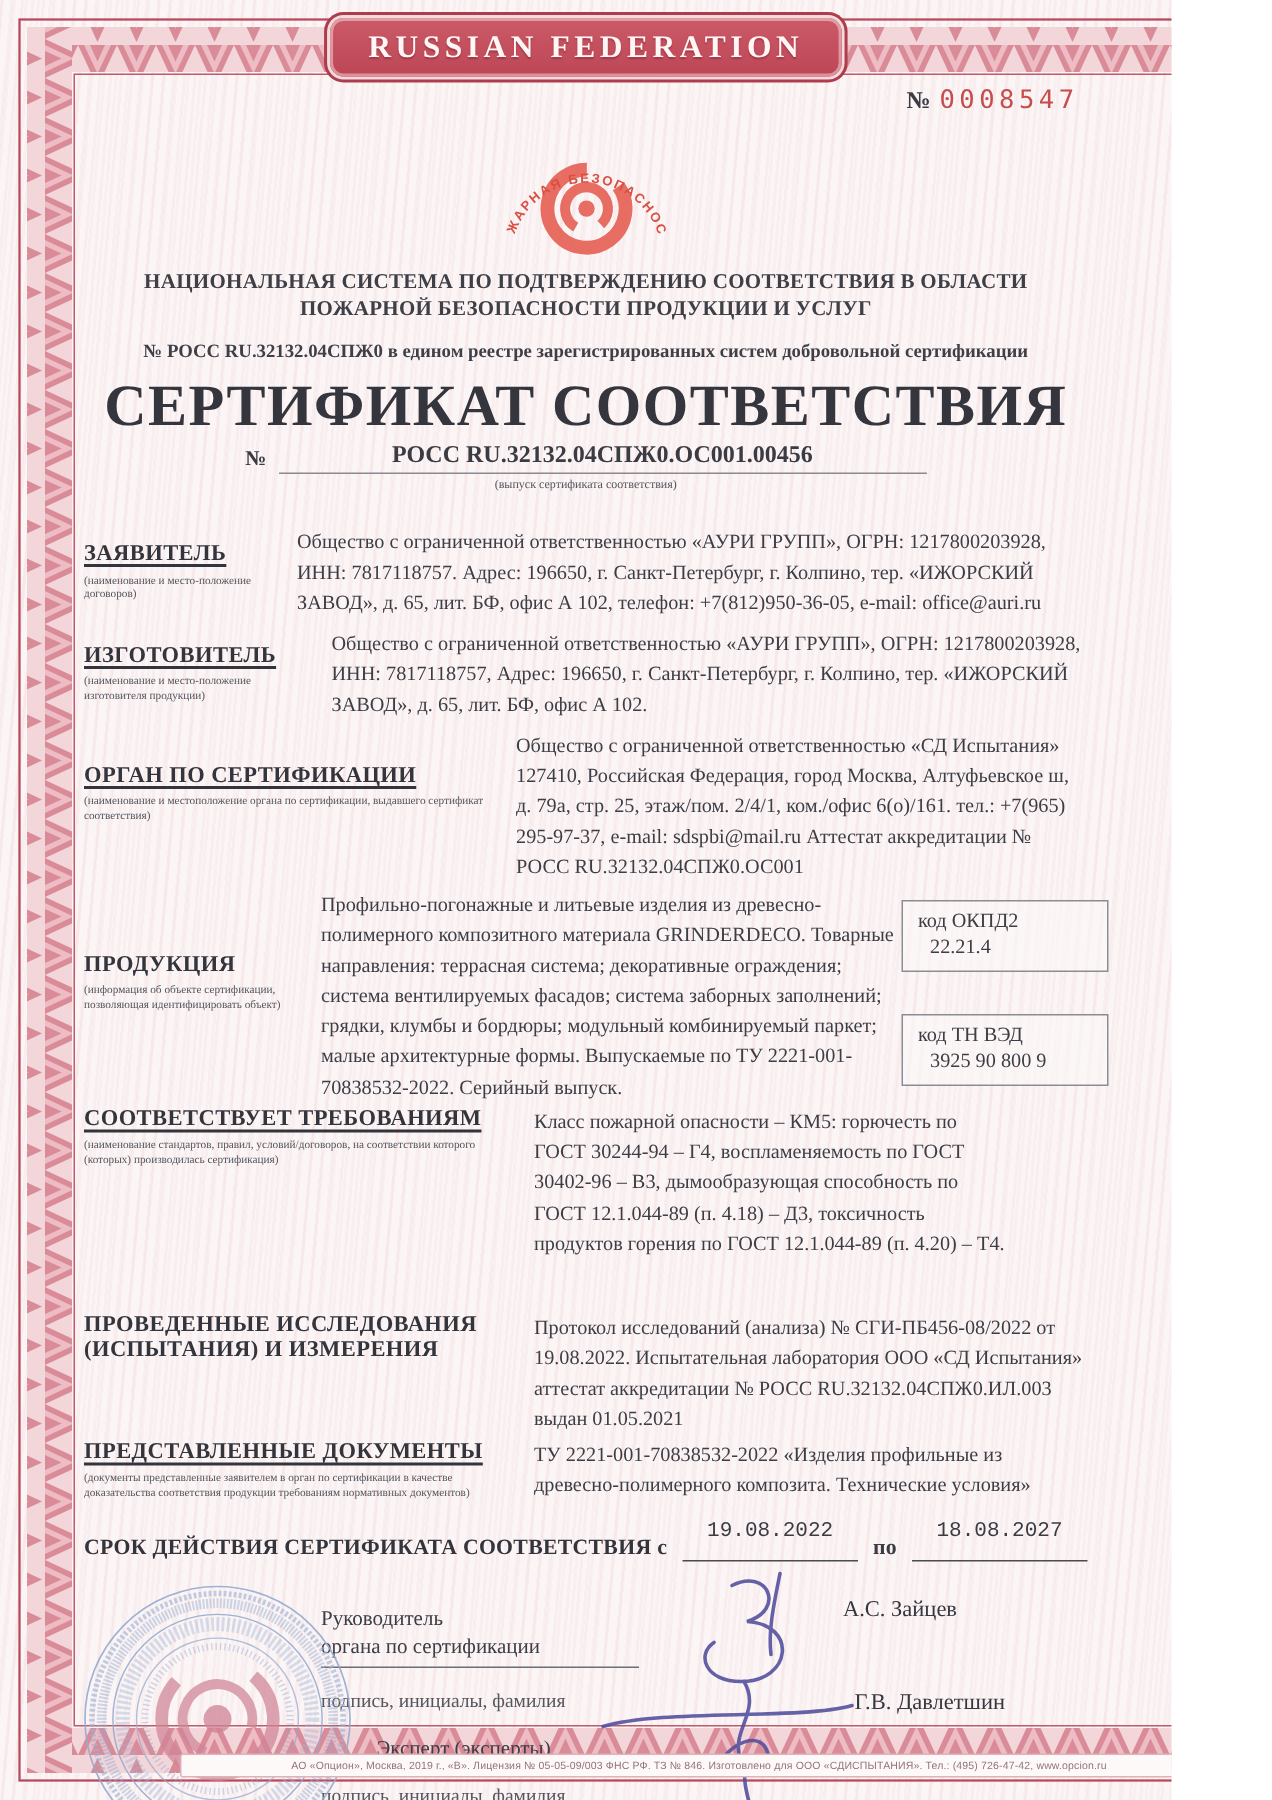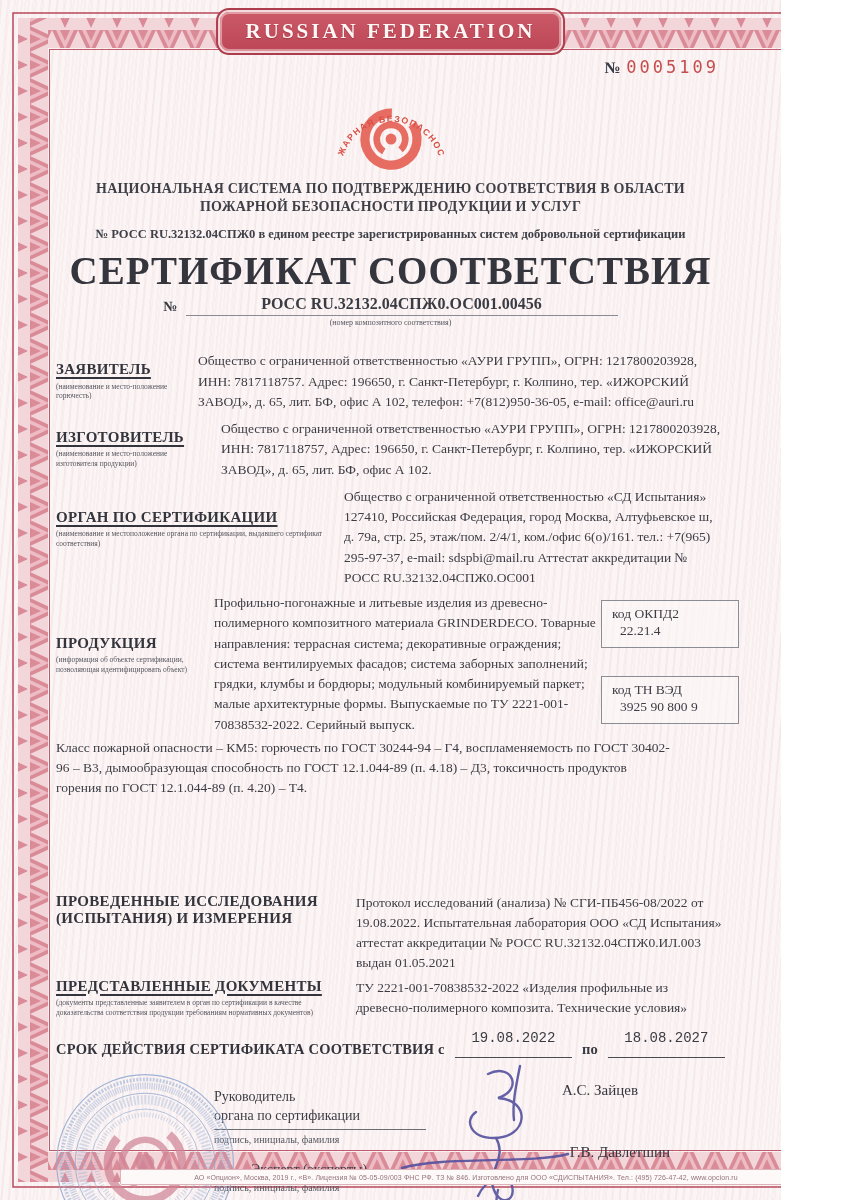--- a/index.html
+++ b/index.html
@@ -43,41 +43,41 @@
   .sec-label { font-weight:bold; font-size:15px; letter-spacing:0.3px; color:#33343c; line-height:1.15; }
   .sec-label.u { text-decoration:underline; text-underline-offset:3px; text-decoration-thickness:1.5px; }
   .sec-sub { font-size:7.5px; color:#55565e; line-height:1.3; margin-top:3px; }
   .sec-content { font-size:13.5px; line-height:1.5; color:#3c3d45; flex:1 1 auto; }
 
   .sec1 { margin-top:24px; } .sec1 .sec-label-col { width:142px; padding-top:10px; }
   .sec2 { margin-top:7px; }  .sec2 .sec-label-col { width:165px; padding-top:10px; }
   .sec3 { margin-top:7px; }  .sec3 .sec-label-col { width:288px; padding-top:22px; }
   .sec4 { margin-top:5px; }  .sec4 .sec-label-col { width:158px; padding-top:42px; } .sec4 .sec-content { padding-right:122px; }
   .sec5 { margin-top:3px; }  .sec5 .sec-label-col { width:300px; } .sec5 .sec-content { padding-right:55px; }
-  .sec6 { margin-top:94px; } .sec6 .sec-label-col { width:300px; }
+  .sec6 { margin-top:36px; } .sec6 .sec-label-col { width:300px; }
   .sec7 { margin-top:4px; }  .sec7 .sec-label-col { width:300px; }
 
   .code-box { position:absolute; right:-14px; width:118px; border:1px solid #8b8c94; padding:5px 8px 7px 10px; font-size:13.5px; color:#3c3d45; background:rgba(253,248,248,0.55); z-index:3; }
   .code-box .cb-label { line-height:1.2; }
   .code-box .cb-value { line-height:1.3; padding-left:8px; }
   .code-box1 { top:548px; }
   .code-box2 { top:624px; }
 
   .validity { display:flex; align-items:flex-end; margin-top:12px; white-space:nowrap; }
   .validity .v-label { font-weight:bold; font-size:14.5px; letter-spacing:0.2px; color:#33343c; }
   .validity .v-date { display:inline-block; width:125px; text-align:center; border-bottom:1.5px solid #4a4a52; font-size:14px; margin-left:10px; padding-bottom:11px;font-family:Liberation Mono, monospace; }
   .validity .v-mid { font-weight:bold; font-size:14.5px; margin-left:10px; }
 
   
   .sign-block { position:relative; margin-top:16px; height:185px; }
   .stamp { position:absolute; left:-4px; top:-4px; z-index:3; }
   .roles { position:absolute; left:158px; top:14px; width:420px; z-index:2; }
   .role-text { font-size:14px; line-height:1.35; color:#3c3d45; }
   .role-line { width:212px; border-bottom:1px solid #6b6c74; margin-top:3px; }
-  .role-caption { font-size:10px; color:#55565e; margin-top:4px; }
+  .role-caption { font-size:13px; color:#55565e; margin-top:14px; }
   .role-expert { margin-top:16px; }
   .expert-row { display:flex; align-items:flex-end;padding-left:37px; }
   .expert-row .role-text-inline { font-size:14px; color:#3c3d45; white-space:nowrap; }
   .expert-row .expert-line { display:inline-block; flex:1 1 auto; max-width:220px; border-bottom:1px solid #6b6c74; height:1em; margin-left:10px; }
   .signature-ink { position:absolute; left:336px; top:-14px; z-index:4; }
   .name { position:absolute; font-size:15px; color:#35363e; white-space:nowrap; }
   .name-head { right:87px; top:8px; }
   .name-expert { right:55px; top:70px; }
 
   .footer-strip {
@@ -123,21 +123,21 @@
     <rect x="18" y="18" width="812" height="30" fill="url(#zzTop)"></rect>
     <rect x="18" y="1152" width="812" height="30" fill="url(#zzBottom)"></rect>
     <rect x="18" y="18" width="30" height="1164" fill="url(#zzLeft)"></rect>
     <rect x="800" y="18" width="30" height="1164" fill="url(#zzRight)"></rect>
     <rect x="49.5" y="49.5" width="749" height="1101" fill="none" stroke="#c05a6b" stroke-width="1"></rect>
   </svg>
 
   <div class="badge">RUSSIAN FEDERATION</div>
 
   <div class="serial">
-    <span class="pfx">№</span><span class="num">0005109</span>
+    <span class="pfx">№</span><span class="num">0008547</span>
   </div>
 
   <div class="content">
 
     <div class="logo-wrap">
       <svg width="200" height="94" viewBox="0 0 160 112">
         <defs>
           <path id="ringPath" d="M 22,92 A 60,60 0 0 1 138,92" fill="none"></path>
         </defs>
         <g opacity="0.85">
@@ -157,26 +157,26 @@
     </div>
 
     <div class="registry">№ РОСС RU.32132.04СПЖ0 в едином реестре зарегистрированных систем добровольной сертификации</div>
 
     <div class="doc-title">СЕРТИФИКАТ СООТВЕТСТВИЯ</div>
 
     <div class="certno-row">
       <span class="pfx">№</span>
       <span class="certno-box">РОСС RU.32132.04СПЖ0.ОС001.00456</span>
     </div>
-    <div class="certno-caption">(номер композитного соответствия)</div>
+    <div class="certno-caption">(выпуск сертификата соответствия)</div>
 
     <div class="sec sec1">
       <div class="sec-label-col">
         <div class="sec-label u">ЗАЯВИТЕЛЬ</div>
-        <div class="sec-sub">(наименование и место-положение горючесть)</div>
+        <div class="sec-sub">(наименование и место-положение договоров)</div>
       </div>
       <div class="sec-content">Общество с ограниченной ответственностью «АУРИ ГРУПП», ОГРН: 1217800203928, ИНН: 7817118757. Адрес: 196650, г. Санкт-Петербург, г. Колпино, тер. «ИЖОРСКИЙ ЗАВОД», д. 65, лит. БФ, офис А 102, телефон: +7(812)950-36-05, e-mail: office@auri.ru</div>
     </div>
 
     <div class="sec sec2">
       <div class="sec-label-col">
         <div class="sec-label u">ИЗГОТОВИТЕЛЬ</div>
         <div class="sec-sub">(наименование и место-положение изготовителя продукции)</div>
       </div>
       <div class="sec-content">Общество с ограниченной ответственностью «АУРИ ГРУПП», ОГРН: 1217800203928, ИНН: 7817118757, Адрес: 196650, г. Санкт-Петербург, г. Колпино, тер. «ИЖОРСКИЙ ЗАВОД», д. 65, лит. БФ, офис А 102.</div>
@@ -192,20 +192,24 @@
 
     <div class="sec sec4">
       <div class="sec-label-col">
         <div class="sec-label">ПРОДУКЦИЯ</div>
         <div class="sec-sub">(информация об объекте сертификации, позволяющая идентифицировать объект)</div>
       </div>
       <div class="sec-content">Профильно-погонажные и литьевые изделия из древесно-полимерного композитного материала GRINDERDECO. Товарные направления: террасная система; декоративные ограждения; система вентилируемых фасадов; система заборных заполнений; грядки, клумбы и бордюры; модульный комбинируемый паркет; малые архитектурные формы. Выпускаемые по ТУ 2221-001-70838532-2022. Серийный выпуск.</div>
     </div>
 
     <div class="sec sec5">
+      <div class="sec-label-col">
+        <div class="sec-label u">СООТВЕТСТВУЕТ ТРЕБОВАНИЯМ</div>
+        <div class="sec-sub">(наименование стандартов, правил, условий/договоров, на соответствии которого (которых) производилась сертификация)</div>
+      </div>
       <div class="sec-content">Класс пожарной опасности – КМ5: горючесть по ГОСТ 30244-94 – Г4, воспламеняемость по ГОСТ 30402-96 – В3, дымообразующая способность по ГОСТ 12.1.044-89 (п. 4.18) – Д3, токсичность продуктов горения по ГОСТ 12.1.044-89 (п. 4.20) – Т4.</div>
     </div>
 
     <div class="sec sec6">
       <div class="sec-label-col">
         <div class="sec-label">ПРОВЕДЕННЫЕ ИССЛЕДОВАНИЯ (ИСПЫТАНИЯ) И ИЗМЕРЕНИЯ</div>
         <div class="sec-sub"></div>
       </div>
       <div class="sec-content">Протокол исследований (анализа) № СГИ-ПБ456-08/2022 от 19.08.2022. Испытательная лаборатория ООО «СД Испытания» аттестат аккредитации № РОСС RU.32132.04СПЖ0.ИЛ.003 выдан 01.05.2021</div>
     </div>

